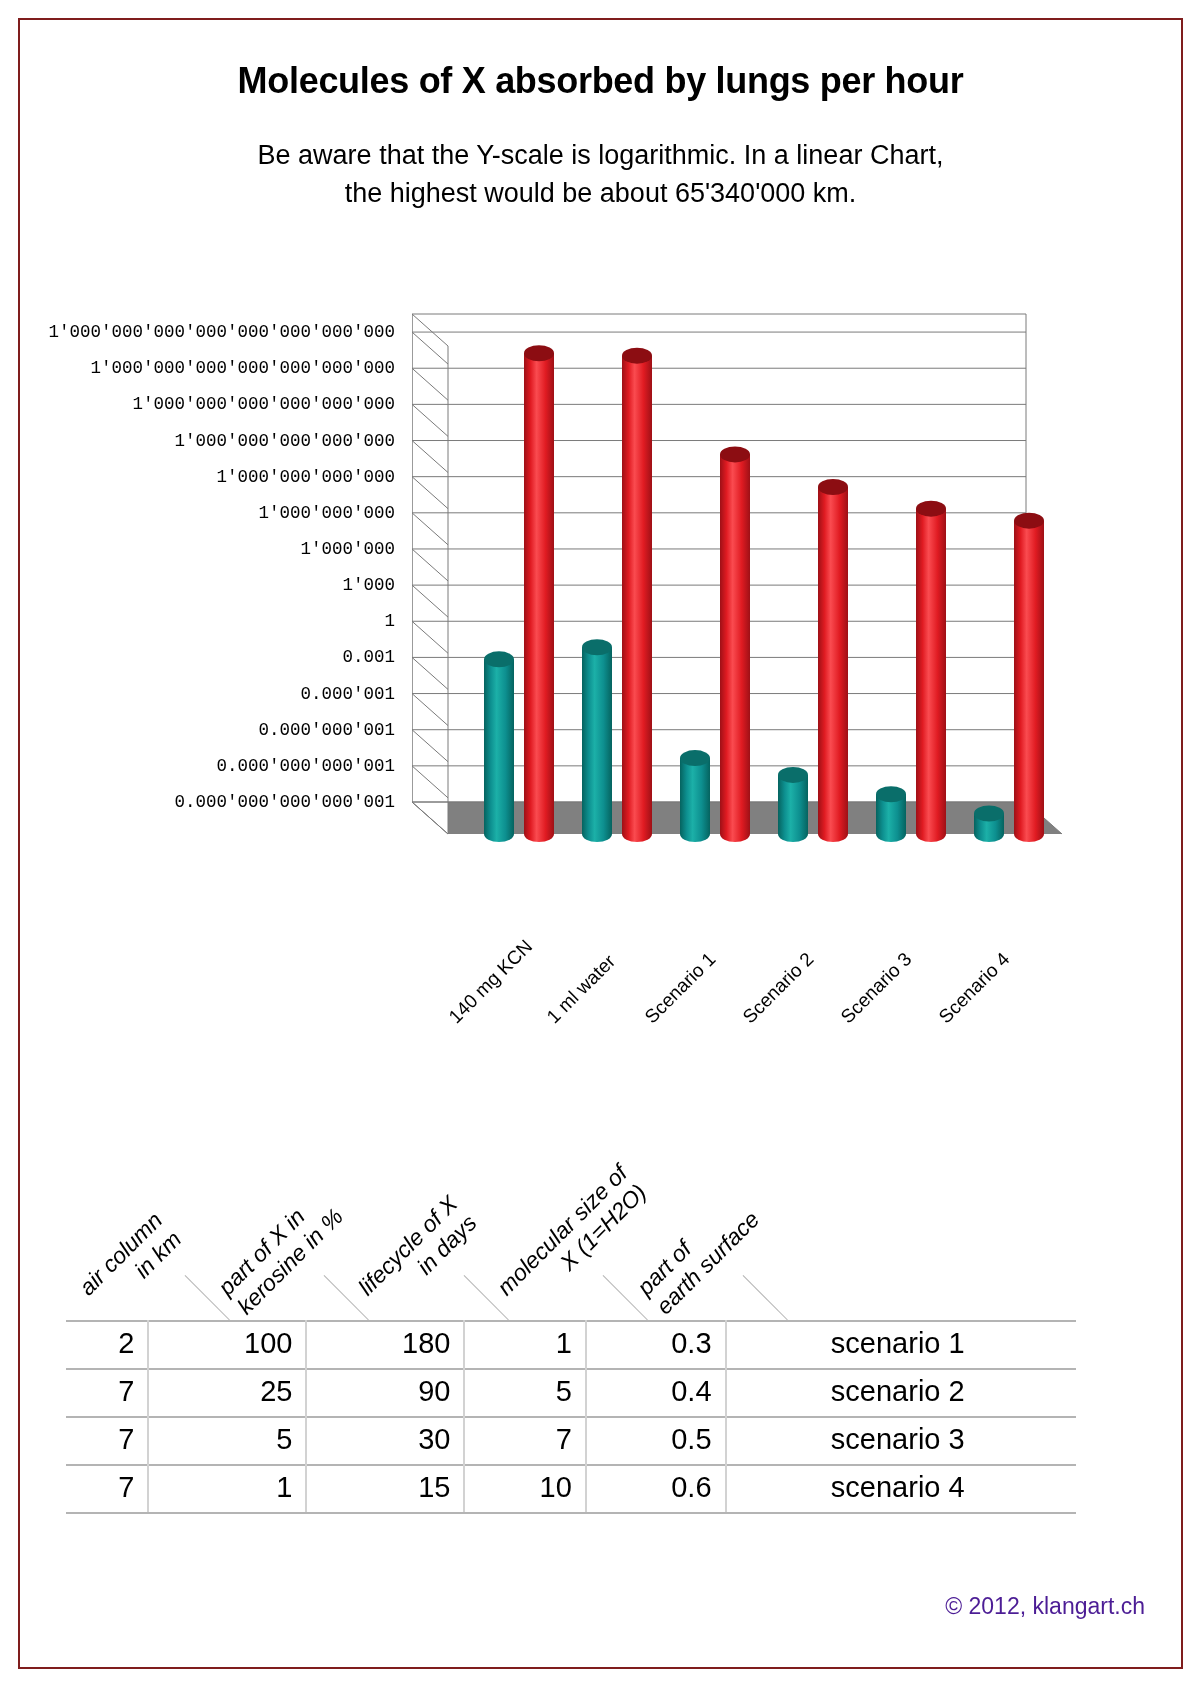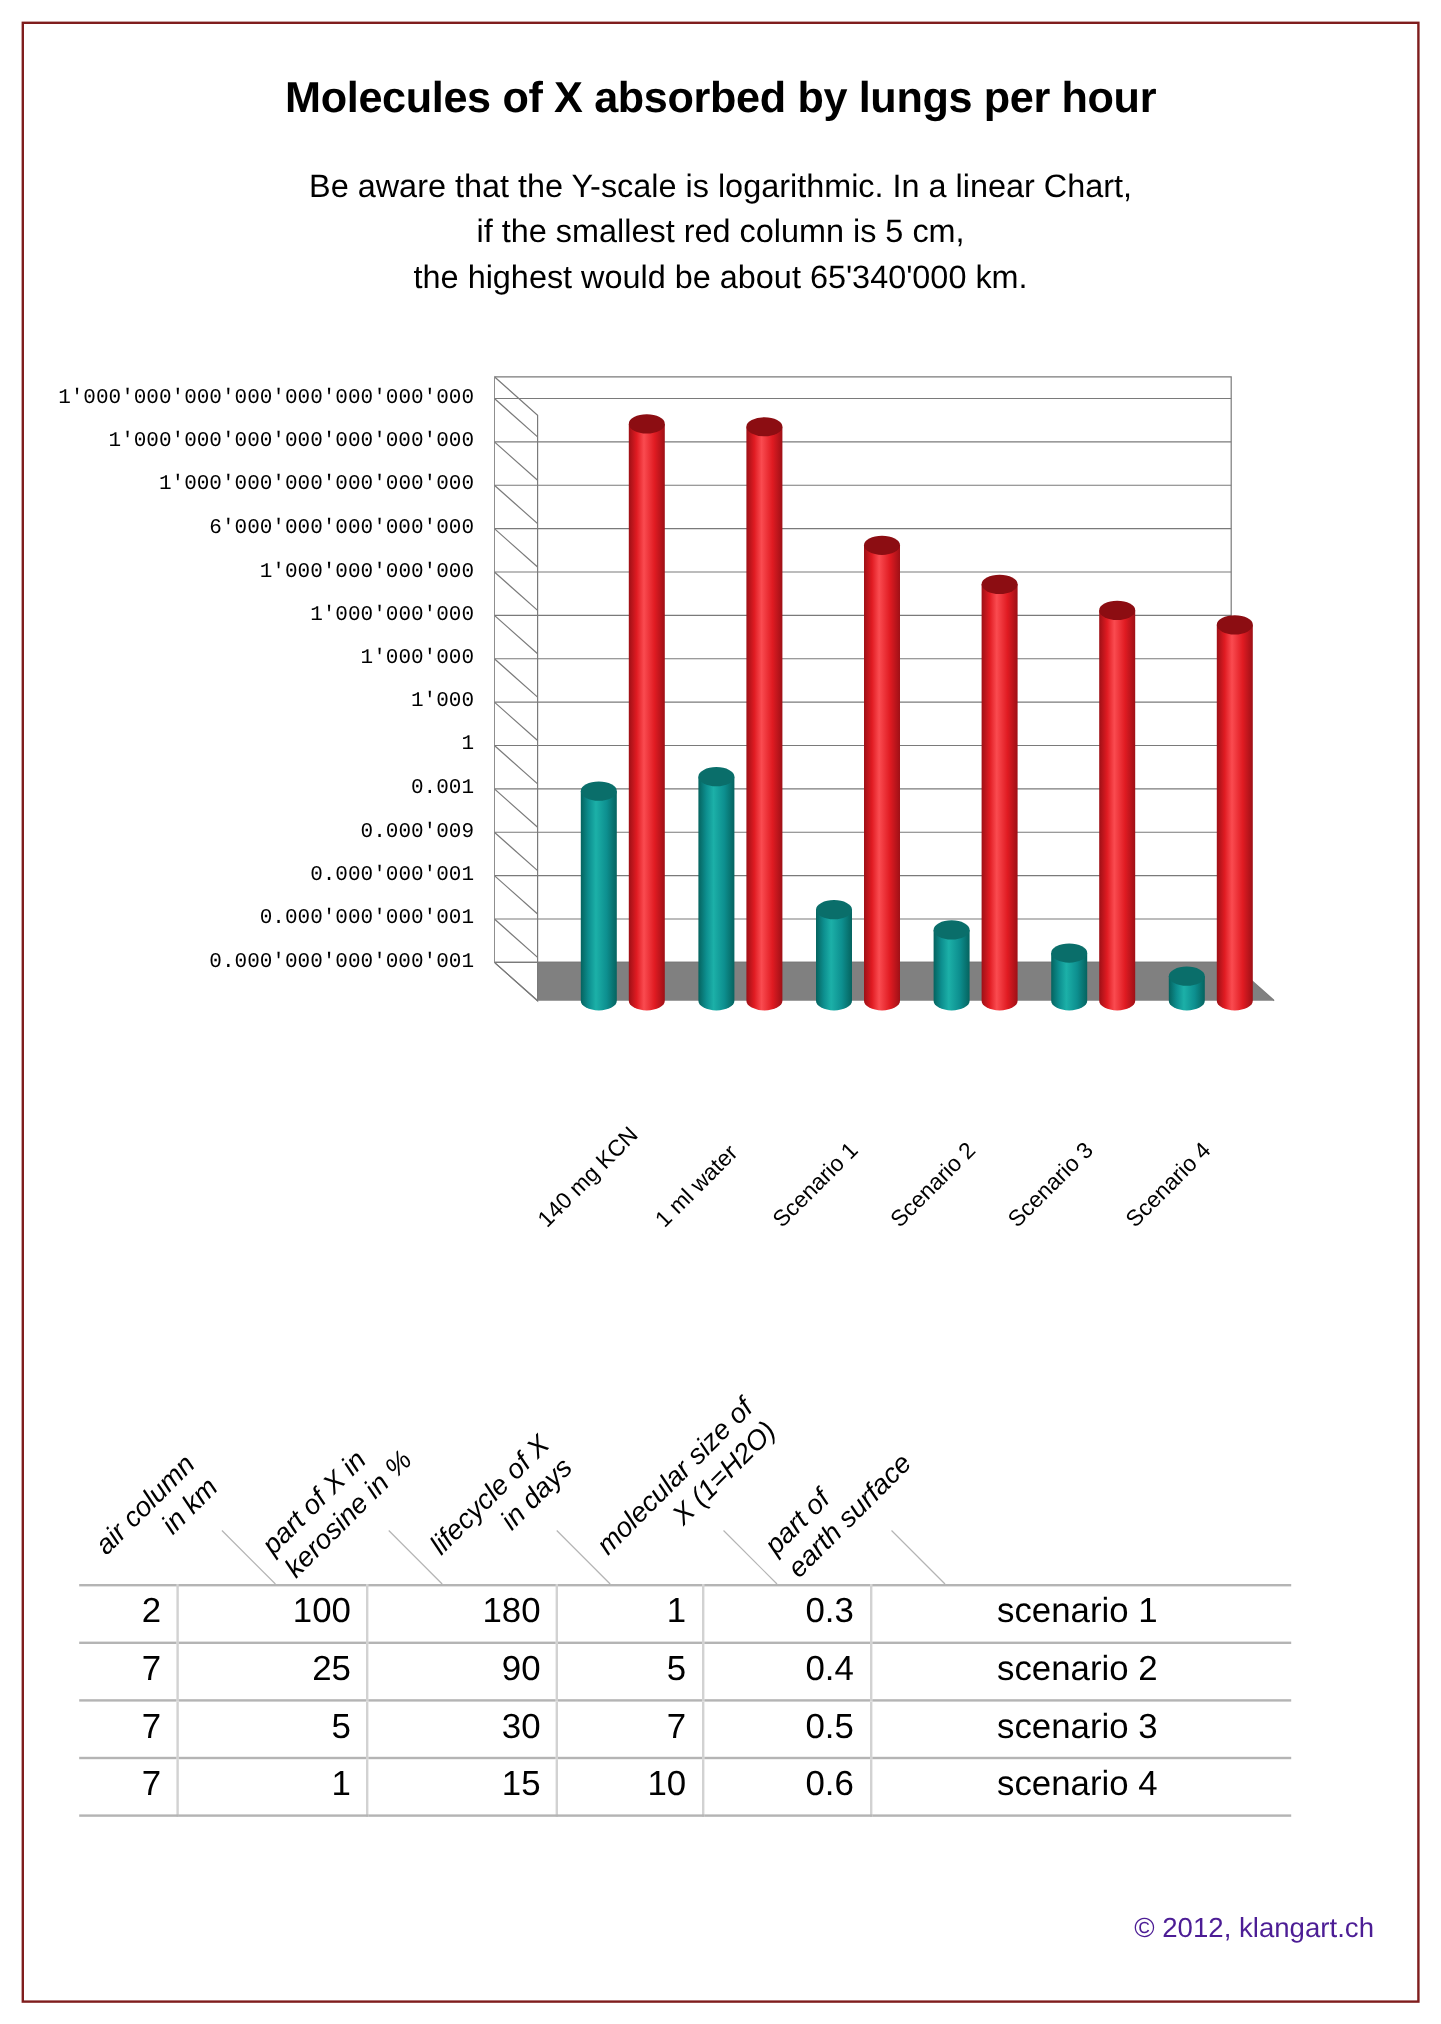--- a/index.html
+++ b/index.html
@@ -111,37 +111,36 @@
 </style>
 </head>
 <body>
 
 <div id="page">
 
   <div class="title">Molecules of X absorbed by lungs per hour</div>
 
   <div class="subtitle">
     <div>Be aware that the Y-scale is logarithmic. In a linear Chart,</div>
-    <div>if the smallest red column is 5 cm,</div>
     <div>the highest would be about 65'340'000 km.</div>
   </div>
 
   <div id="chart">
     <div class="ylabels" id="ylabels">
         <div class="ylab" style="top: 50.0741px;">1'000'000'000'000'000'000'000'000</div>
         <div class="ylab" style="top: 86.2222px;">1'000'000'000'000'000'000'000</div>
         <div class="ylab" style="top: 122.37px;">1'000'000'000'000'000'000</div>
-        <div class="ylab" style="top: 158.519px;">6'000'000'000'000'000</div>
+        <div class="ylab" style="top: 158.519px;">1'000'000'000'000'000</div>
         <div class="ylab" style="top: 194.667px;">1'000'000'000'000</div>
         <div class="ylab" style="top: 230.815px;">1'000'000'000</div>
         <div class="ylab" style="top: 266.963px;">1'000'000</div>
         <div class="ylab" style="top: 303.111px;">1'000</div>
         <div class="ylab" style="top: 339.259px;">1</div>
         <div class="ylab" style="top: 375.407px;">0.001</div>
-        <div class="ylab" style="top: 411.556px;">0.000'009</div>
+        <div class="ylab" style="top: 411.556px;">0.000'001</div>
         <div class="ylab" style="top: 447.704px; text-align: right;">0.000'000'001</div>
         <div class="ylab" style="top: 483.852px;">0.000'000'000'001</div>
         <div class="ylab" style="top: 520px;">0.000'000'000'000'001</div>
       </div>
     <div class="plot" id="plot">
         <svg class="plotsvg" width="650" height="580">
           <defs>
             <linearGradient id="gteal" x1="0" y1="0" x2="1" y2="0">
               <stop offset="0" stop-color="#05635f"></stop>
               <stop offset="0.22" stop-color="#0d8f8f"></stop>

